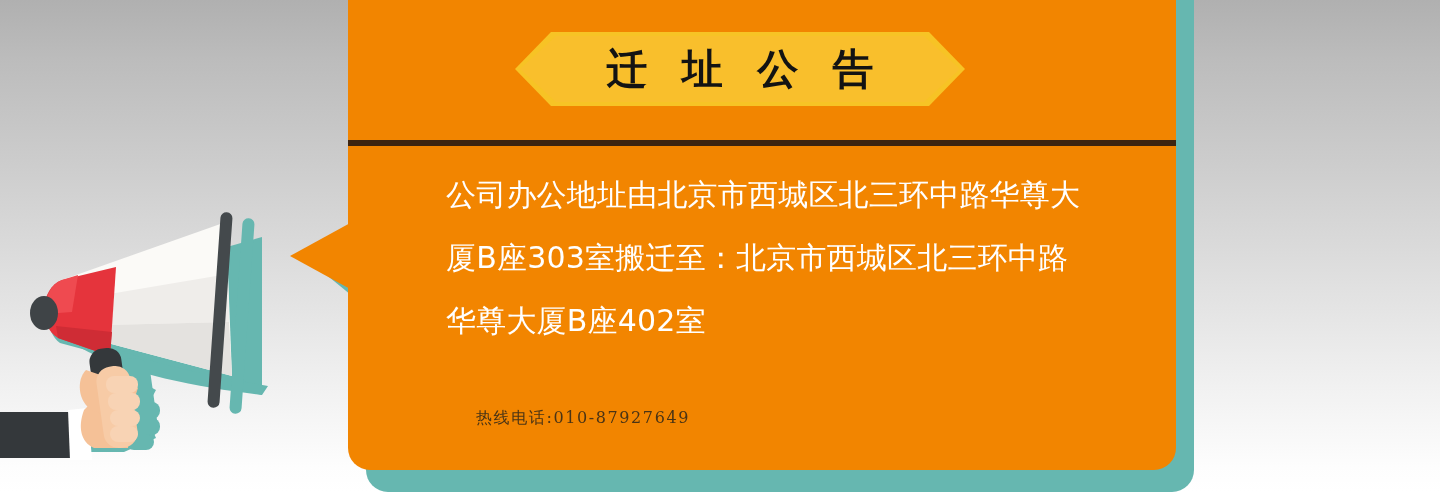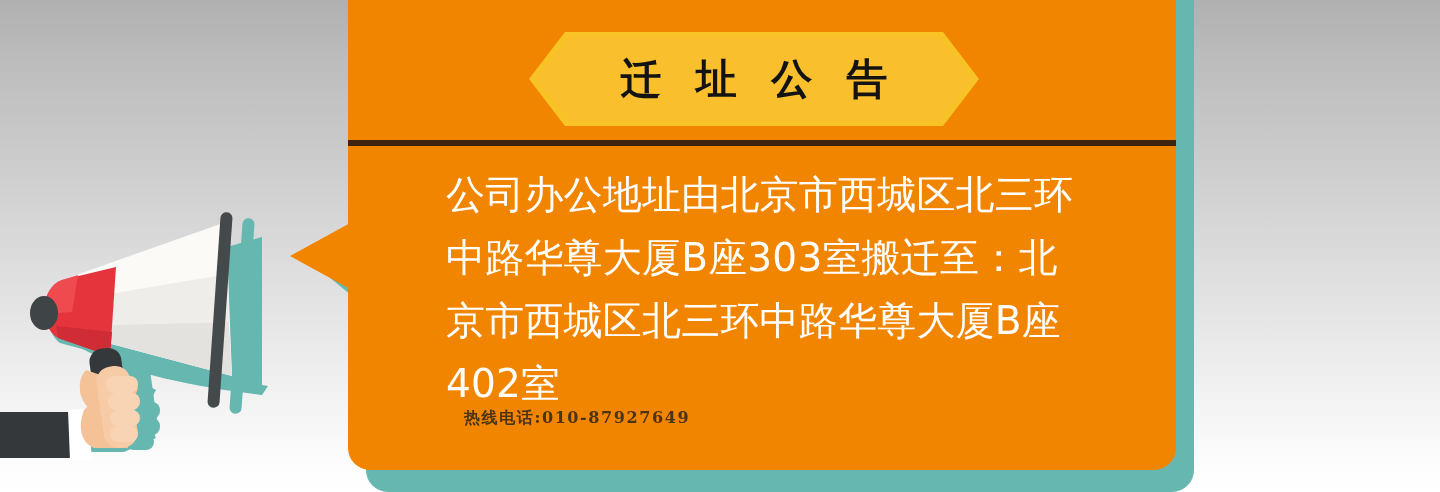--- a/index.html
+++ b/index.html
@@ -62,24 +62,24 @@
     width: 0;
     height: 0;
     border-top: 34px solid transparent;
     border-bottom: 34px solid transparent;
     border-right: 62px solid #f28500;
   }
 
   
   .banner-wrap {
     position: absolute;
-    left: 529px;
+    left: 515px;
     top: 32px;
     width: 450px;
-    height: 94px;
+    height: 74px;
   }
   .banner-outer,
   .banner-inner {
     position: absolute;
     inset: 0;
     clip-path: polygon(0% 50%, 8.0% 0%, 92.0% 0%, 100% 50%, 92.0% 100%, 8.0% 100%);
   }
   .banner-outer {
     background: #f7c325;
   }
@@ -112,42 +112,42 @@
     background: #3d2410;
   }
 
   
   .body-text {
     position: absolute;
     left: 446px;
     top: 163px;
     width: 648px;
     color: #ffffff;
-    font-size: 39px;
+    font-size: 30px;
     line-height: 63px;
     font-weight: 500;
     letter-spacing: 0.2px;
     font-family: "DejaVu Sans", "Liberation Sans", sans-serif;
   }
 
   
   .footer {
     position: absolute;
     left: 446px;
     top: 408px;
     width: 648px;
     display: flex;
     justify-content: space-between;
     align-items: center;
     color: #4a3415;
     font-size: 16px;
     letter-spacing: 1.6px;
     font-family: "DejaVu Serif", "Liberation Serif", serif;
   }
-  .footer-phone { margin-left: 18px; font-weight: bold; }
+  .footer-phone { margin-left: 30px; }
   .footer-qq { margin-right: 8px; }
 
   
   .megaphone {
     position: absolute;
     left: 0px;
     top: 180px;
     width: 340px;
     height: 312px;
   }

